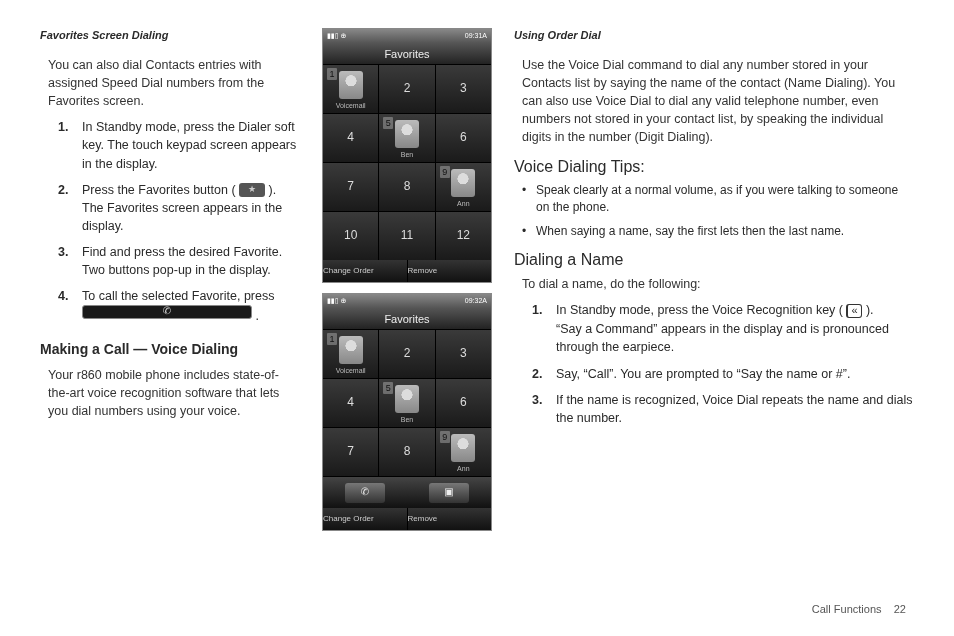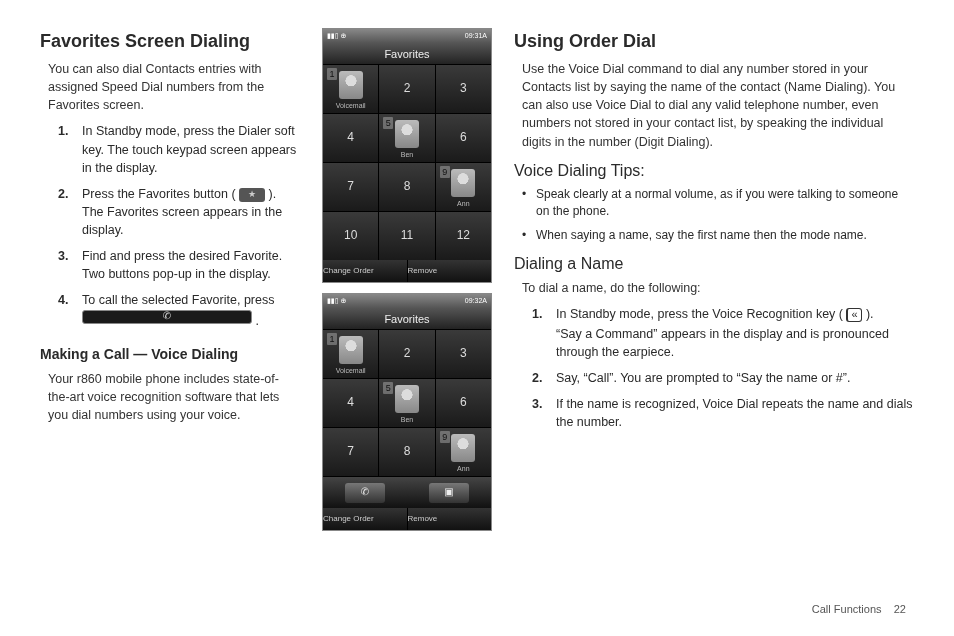--- a/index.html
+++ b/index.html
@@ -1,20 +1,20 @@
 <!DOCTYPE html>
 <html><head>
 <meta charset="utf-8">
 <style>
 *{box-sizing:border-box;margin:0;padding:0}
 body{width:954px;height:636px;background:#fff;font-family:Arial,Helvetica,sans-serif;color:#2a2a2a;font-size:13px;line-height:1.45;padding:28px 40px 20px 40px;display:flex;gap:22px;position:relative}
 .col1{width:260px}
 .col2{width:170px}
 .col3{flex:1}
-.h1{font-weight:bold;font-size:18px;margin-bottom:6px}
+.h1{font-weight:bold;font-style:italic;font-size:11px;margin-bottom:12px}
 .h2{font-weight:bold;font-size:14px;margin:10px 0 6px 0}
 .h3{font-weight:normal;font-size:16px;margin:8px 0 4px 0}
 .body{font-size:12.5px;margin:0 0 8px 8px;color:#333}
 ol{list-style:none;margin-left:18px}
 ol li{font-size:12.5px;margin-bottom:8px;position:relative;padding-left:24px}
 ol li .num{position:absolute;left:0;top:0;font-weight:bold}
 ul.bul{list-style:none;margin-left:8px}
 ul.bul li{font-size:12px;margin-bottom:6px;position:relative;padding-left:14px}
 ul.bul li:before{content:"•";position:absolute;left:0;top:0}
 .b{font-weight:normal}
@@ -133,21 +133,21 @@
       </div>
   </div>
 </div>
 
 <div class="col3">
   <div class="h1">Using Order Dial</div>
   <p class="body"><span>Use the </span><span class="b">Voice Dial</span><span> command to dial any number stored in your Contacts list by saying the name of the contact (Name Dialing). You can also use Voice Dial to dial any valid telephone number, even numbers not stored in your contact list, by speaking the individual digits in the number (Digit Dialing).</span></p>
   <div class="h3">Voice Dialing Tips:</div>
   <ul class="bul">
     <li>Speak clearly at a normal volume, as if you were talking to someone on the phone.</li>
-    <li>When saying a name, say the first name then the mode name.</li>
+    <li>When saying a name, say the first lets then the last name.</li>
   </ul>
   <div class="h3">Dialing a Name</div>
   <p class="body">To dial a name, do the following:</p>
   <ol>
     <li><span class="num">1.</span><span>In Standby mode, press the Voice Recognition key ( </span><span class="vr-icon"></span><span> ).</span>
       <div style="margin-top:1px"><span>“</span><span class="b">Say a Command</span><span>” appears in the display and is pronounced through the earpiece.</span></div>
     </li>
     <li><span class="num">2.</span><span>Say, “</span><span class="b">Call</span><span>”. You are prompted to “</span><span class="b">Say the name or #</span><span>”.</span></li>
     <li><span class="num">3.</span>
       <div style="margin-top:8px">If the name is recognized, Voice Dial repeats the name and dials the number.</div>

